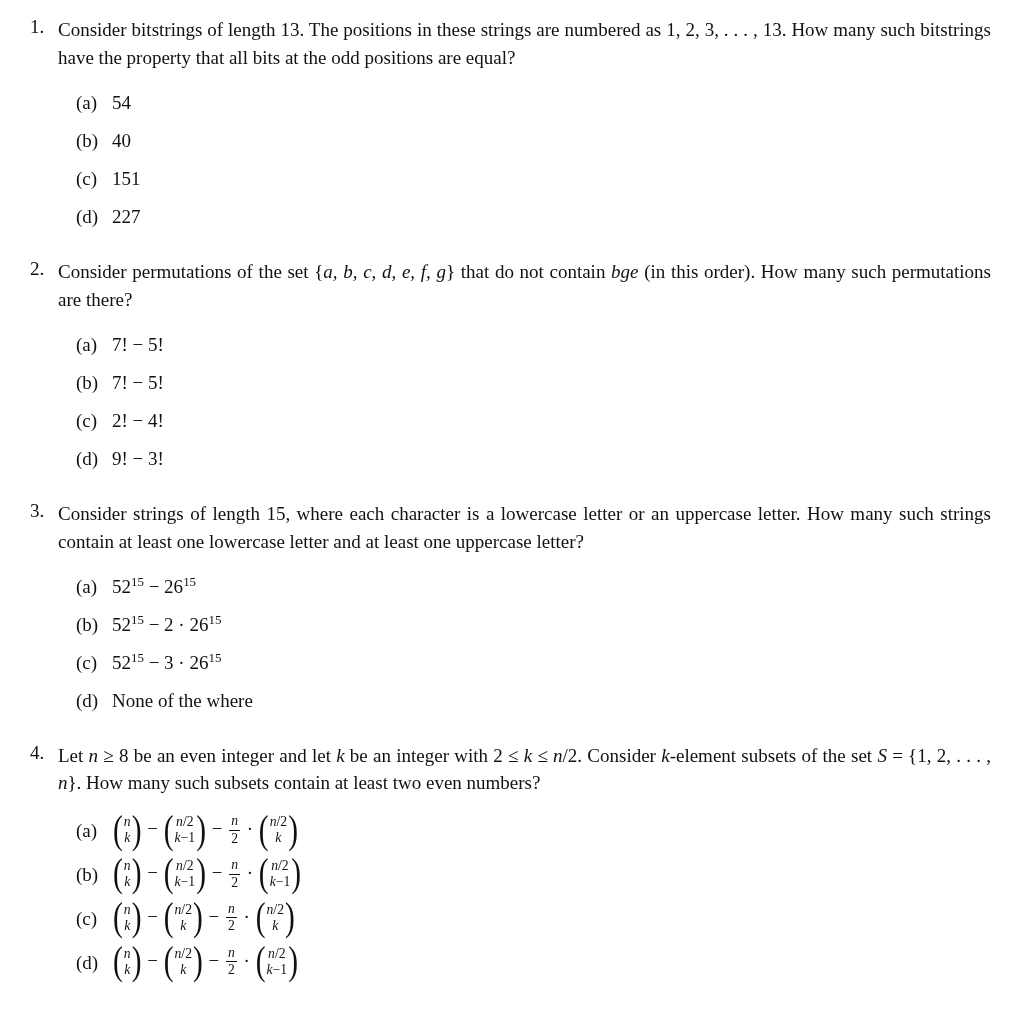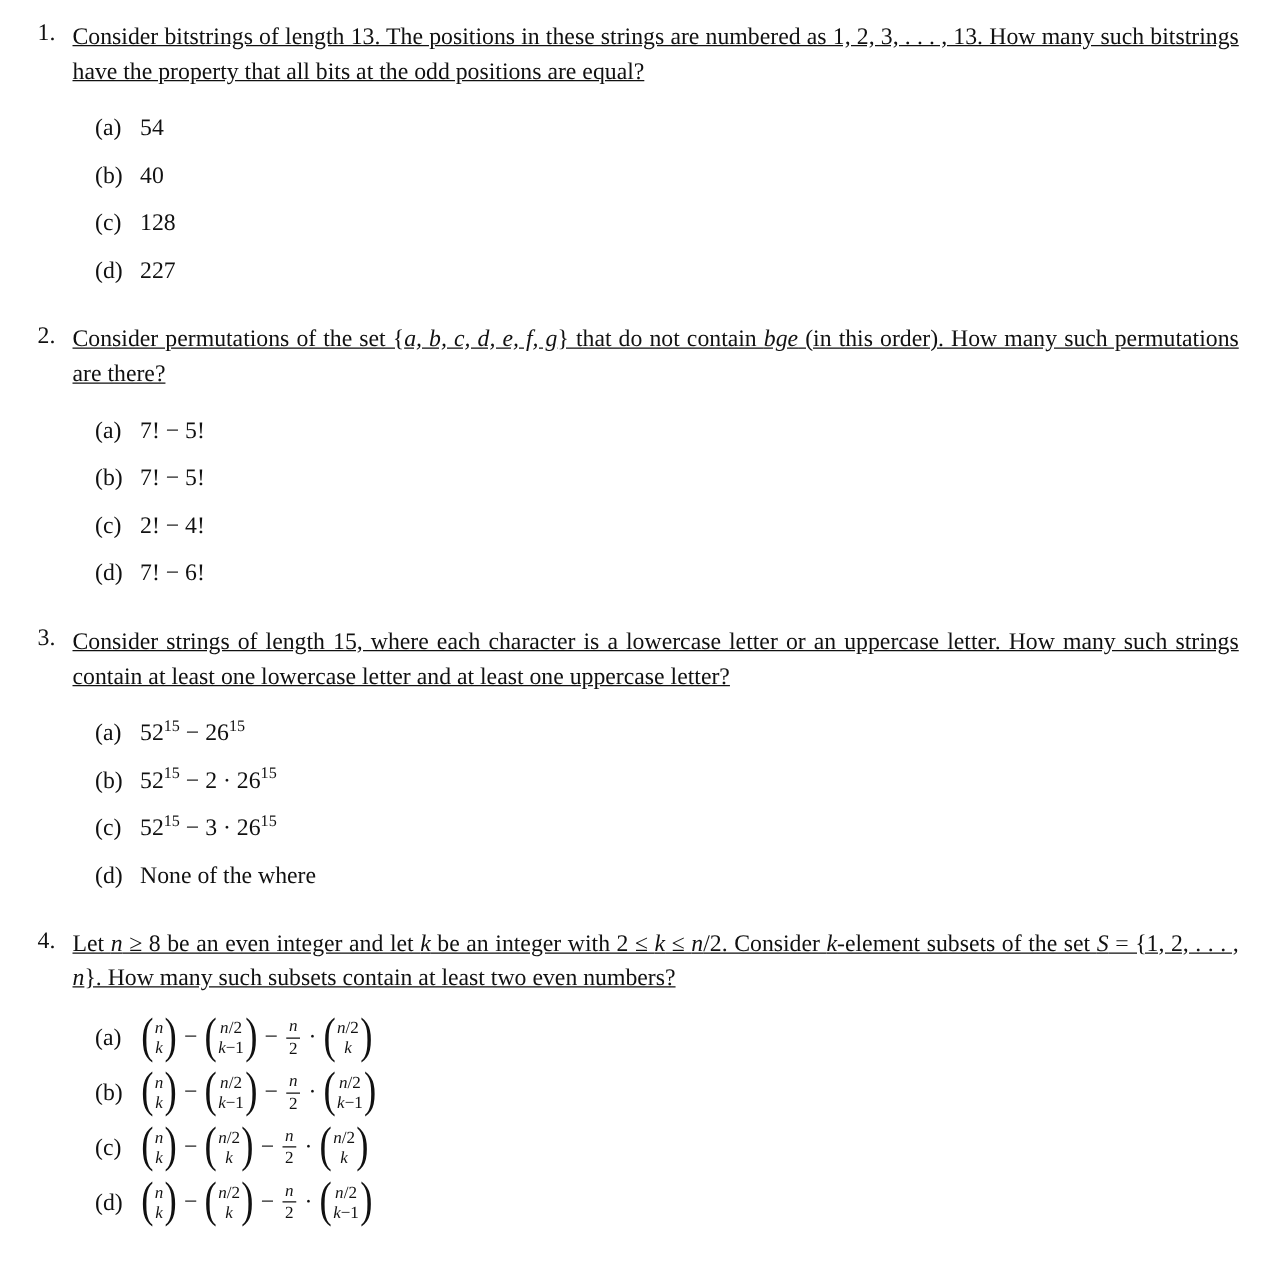--- a/index.html
+++ b/index.html
@@ -9,21 +9,21 @@
     box-sizing: border-box;
     padding: 16px 28px 10px 30px;
     color: #111111;
     font-family: "Liberation Serif", "DejaVu Serif", serif;
     font-size: 19px;
     overflow: hidden;
   }
   .question { margin-bottom: 27px; }
   .q-head { display: flex; }
   .q-num { width: 28px; flex: none; }
-  .q-text { flex: 1; text-align: justify; line-height: 1.47; text-decoration: underline; }
+  .q-text { flex: 1; text-align: justify; line-height: 1.47; }
   .options { margin: 17px 0 0 46px; }
   .option { display: flex; align-items: center; margin-bottom: 10px; min-height: 28px; }
   .opt-label { width: 36px; flex: none; }
   .opt-value { display: inline-block; }
   .it { font-style: italic; }
   sup { font-size: 0.68em; line-height: 0; vertical-align: super; }
 
   
   .binom { display: inline-flex; align-items: center; vertical-align: middle; margin: 0 1px; position: relative; top: -1px; }
   .binom .paren {
@@ -54,21 +54,21 @@
     <div class="option">
       <span class="opt-label">(a)</span>
       <span class="opt-value">54</span>
     </div>
     <div class="option">
       <span class="opt-label">(b)</span>
       <span class="opt-value">40</span>
     </div>
     <div class="option">
       <span class="opt-label">(c)</span>
-      <span class="opt-value">128</span>
+      <span class="opt-value">151</span>
     </div>
     <div class="option">
       <span class="opt-label">(d)</span>
       <span class="opt-value">227</span>
     </div>
   </div>
 </div>
 
 <div class="question">
   <div class="q-head">
@@ -83,21 +83,21 @@
     <div class="option">
       <span class="opt-label">(b)</span>
       <span class="opt-value">7! − 5!</span>
     </div>
     <div class="option">
       <span class="opt-label">(c)</span>
       <span class="opt-value">2! − 4!</span>
     </div>
     <div class="option">
       <span class="opt-label">(d)</span>
-      <span class="opt-value">7! − 6!</span>
+      <span class="opt-value">9! − 3!</span>
     </div>
   </div>
 </div>
 
 <div class="question">
   <div class="q-head">
     <span class="q-num">3.</span>
     <div class="q-text">Consider strings of length 15, where each character is a lowercase letter or an uppercase letter. How many such strings contain at least one lowercase letter and at least one uppercase letter?</div>
   </div>
   <div class="options">

